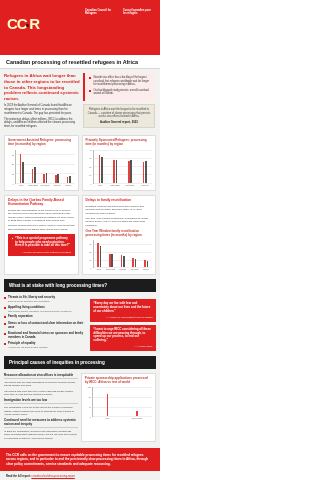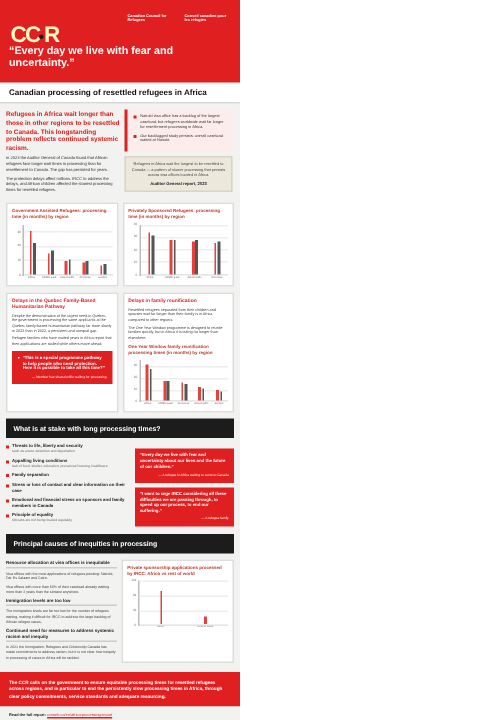--- a/index.html
+++ b/index.html
@@ -124,21 +124,20 @@
 <div class="page">
 
   <div class="header">
     <div class="logo-mark">
       CC<span class="logo-dot"></span>R
     </div>
     <div class="org-names">
       <div class="org-en">Canadian Council for Refugees</div>
       <div class="org-fr">Conseil canadien pour les réfugiés</div>
     </div>
-    <div class="headline">“Every day we live with fear and uncertainty.”</div>
   </div>
 
   <div class="title-bar">
     <h1>Canadian processing of resettled refugees in Africa</h1>
   </div>
 
   <div class="intro-wrap">
     <div class="intro-left">
       <div class="lede">Refugees in Africa wait longer than those in other regions to be resettled to Canada. This longstanding problem reflects continued systemic racism.</div>
       <p class="body-p">In 2023 the Auditor General of Canada found that African refugees face longer wait times in processing than for resettlement to Canada. The gap has persisted for years.</p>

